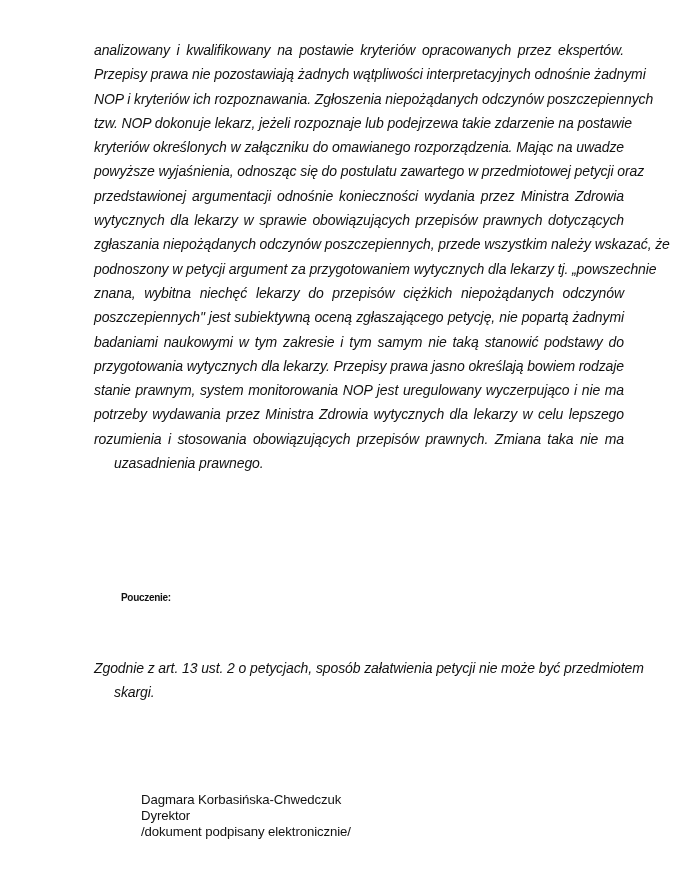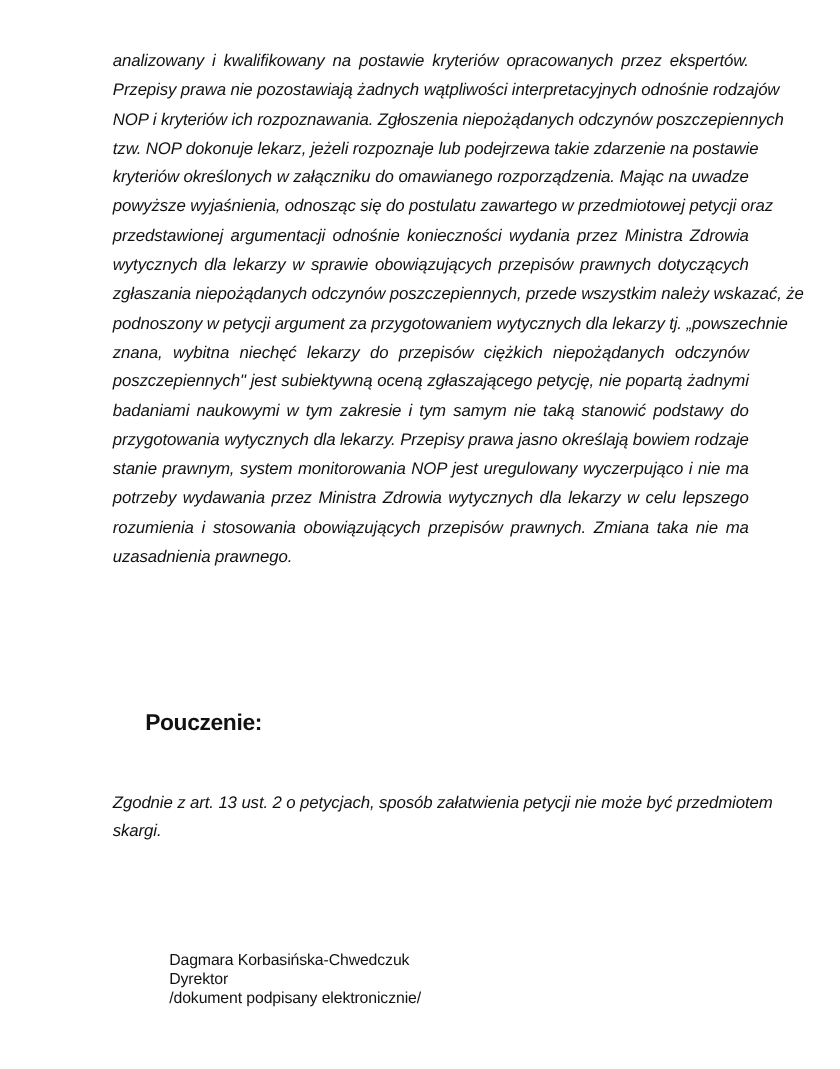--- a/index.html
+++ b/index.html
@@ -1,32 +1,32 @@
 <!DOCTYPE html>
 <html><head>
   <meta charset="utf-8">
   <style>
     html, body { margin: 0; padding: 0; background: #ffffff; }
     body { width: 700px; height: 891px; position: relative; overflow: hidden;
            font-family: "Liberation Sans", "DejaVu Sans", sans-serif; color: #111; }
     .page { position: absolute; left: 94px; top: 38px; width: 530px; }
     .line { font-size: 14px; line-height: 24.3px; height: 24.3px; white-space: nowrap;
             text-align: justify; text-align-last: justify; letter-spacing: -0.1px; font-style: italic; }
-    .line.last { text-align-last: left; }
-    .heading { position: absolute; left: 94px; top: 592px; font-size: 19px; font-weight: bold; letter-spacing: -0.3px; padding-left: 27px; }
+    .line.last { text-align-last: left; margin-left: 20px; }
+    .heading { position: absolute; left: 94px; top: 592px; font-size: 10px; font-weight: bold; letter-spacing: -0.3px; padding-left: 27px; }
     .note { position: absolute; left: 94px; top: 656px; width: 530px; }
     .sig { position: absolute; left: 94px; top: 792px; font-size: 13.2px; line-height: 16px; letter-spacing: -0.1px; margin-left: 47px; }
     .sig div { white-space: nowrap; }
   </style>
 </head>
 <body>
 
 <div class="page">
   <div class="line">analizowany i kwalifikowany na postawie kryteriów opracowanych przez ekspertów.</div>
-  <div class="line">Przepisy prawa nie pozostawiają żadnych wątpliwości interpretacyjnych odnośnie rodzajów</div>
+  <div class="line">Przepisy prawa nie pozostawiają żadnych wątpliwości interpretacyjnych odnośnie żadnymi</div>
   <div class="line">NOP i kryteriów ich rozpoznawania. Zgłoszenia niepożądanych odczynów poszczepiennych</div>
   <div class="line">tzw. NOP dokonuje lekarz, jeżeli rozpoznaje lub podejrzewa  takie zdarzenie na postawie</div>
   <div class="line">kryteriów określonych w załączniku do omawianego rozporządzenia. Mając na uwadze</div>
   <div class="line">powyższe wyjaśnienia, odnosząc się do postulatu zawartego w przedmiotowej petycji oraz</div>
   <div class="line">przedstawionej argumentacji odnośnie konieczności wydania przez Ministra Zdrowia</div>
   <div class="line">wytycznych dla lekarzy w sprawie obowiązujących przepisów prawnych dotyczących</div>
   <div class="line">zgłaszania niepożądanych odczynów poszczepiennych, przede wszystkim należy wskazać, że</div>
   <div class="line">podnoszony w petycji argument za przygotowaniem wytycznych dla lekarzy tj. „powszechnie</div>
   <div class="line">znana, wybitna niechęć lekarzy do przepisów ciężkich niepożądanych odczynów</div>
   <div class="line">poszczepiennych" jest subiektywną oceną zgłaszającego petycję, nie popartą żadnymi</div>

